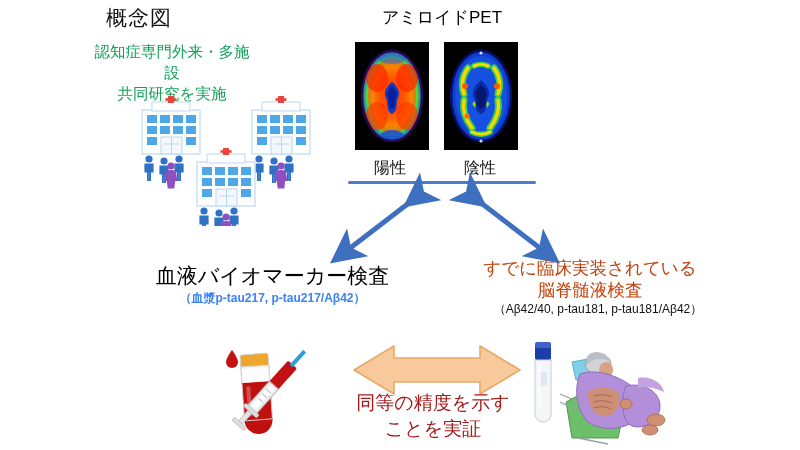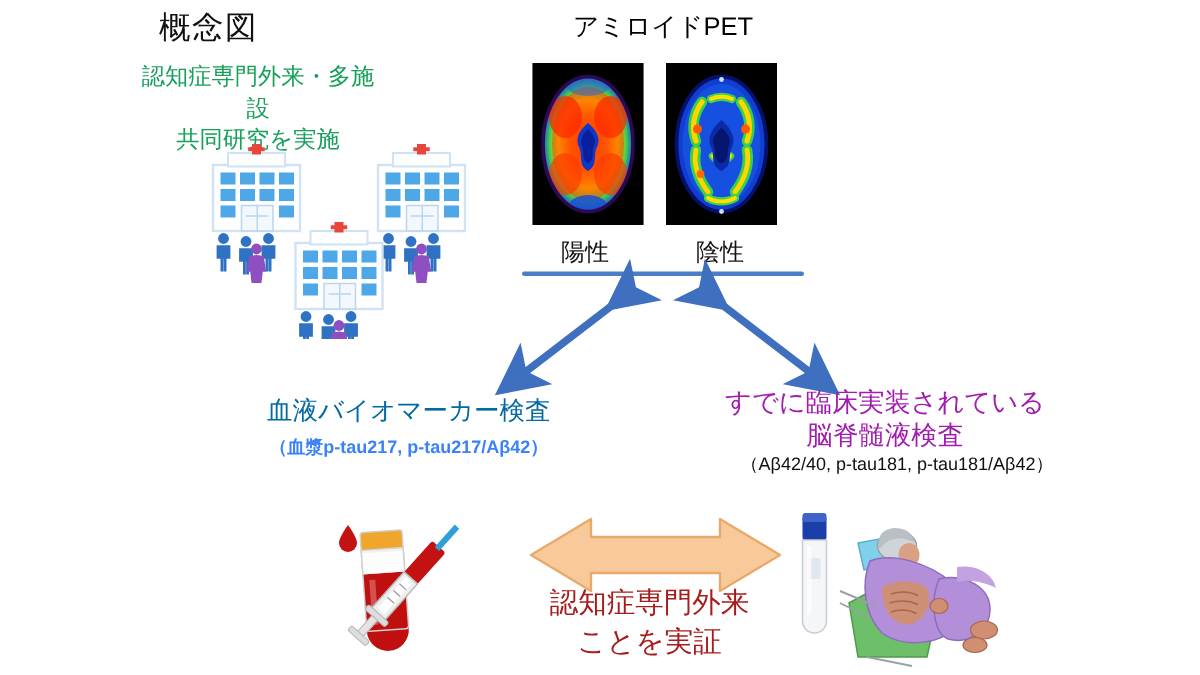--- a/index.html
+++ b/index.html
@@ -31,32 +31,33 @@
   #pet-title{
     left:352px;top:6px;width:180px;
     font-size:17px;color:#000000;
     white-space:nowrap;
   }
   #pet-pos-label{left:352px;top:158px;width:76px;font-size:16px;color:#111;}
   #pet-neg-label{left:442px;top:158px;width:76px;font-size:16px;color:#111;}
 
   #blood-title{
     left:130px;top:263px;width:285px;
-    font-size:17px;color:#0369a1;line-height:1.25;
-    white-space:nowrap;
+    font-size:21px;color:#000000;line-height:1.25;
+    white-space:nowrap;
+    font-family:Liberation Serif, serif;
   }
   #blood-sub{
     left:130px;top:290px;width:285px;
     font-size:12px;color:#3b82f6;
     white-space:nowrap;
     font-weight:bold;
   }
   #csf-title{
     left:440px;top:257px;width:300px;
-    font-size:17.5px;color:#a21caf;line-height:1.28;
+    font-size:17.5px;color:#c2410c;line-height:1.28;
     white-space:pre-line;
   }
   #csf-sub{
     left:448px;top:301px;width:300px;
     font-size:12px;color:#111;
     white-space:nowrap;
   }
   #equiv-text{
     left:338px;top:390px;width:190px;
     font-size:19px;color:#a61c1c;line-height:1.35;
@@ -364,16 +365,16 @@
         <line x1="38" y1="64" x2="58" y2="74"></line>
         <line x1="56" y1="100" x2="86" y2="106"></line>
       </g>
     </svg>
   </div>
 
   <svg class="arrow-svg" id="arrow-orange" viewBox="0 0 170 52" xmlns="http://www.w3.org/2000/svg">
     <path d="M42,2 L42,14 L128,14 L128,2 L168,26 L128,50 L128,38 L42,38 L42,50 L2,26 Z" fill="#f8c99a" stroke="#e8a96a" stroke-width="1.6" stroke-linejoin="round"></path>
   </svg>
 
-  <div class="abs ctr" id="equiv-text">認知症専門外来
+  <div class="abs ctr" id="equiv-text">同等の精度を示す
 ことを実証</div>
 
 </div>
 
 </body></html>

